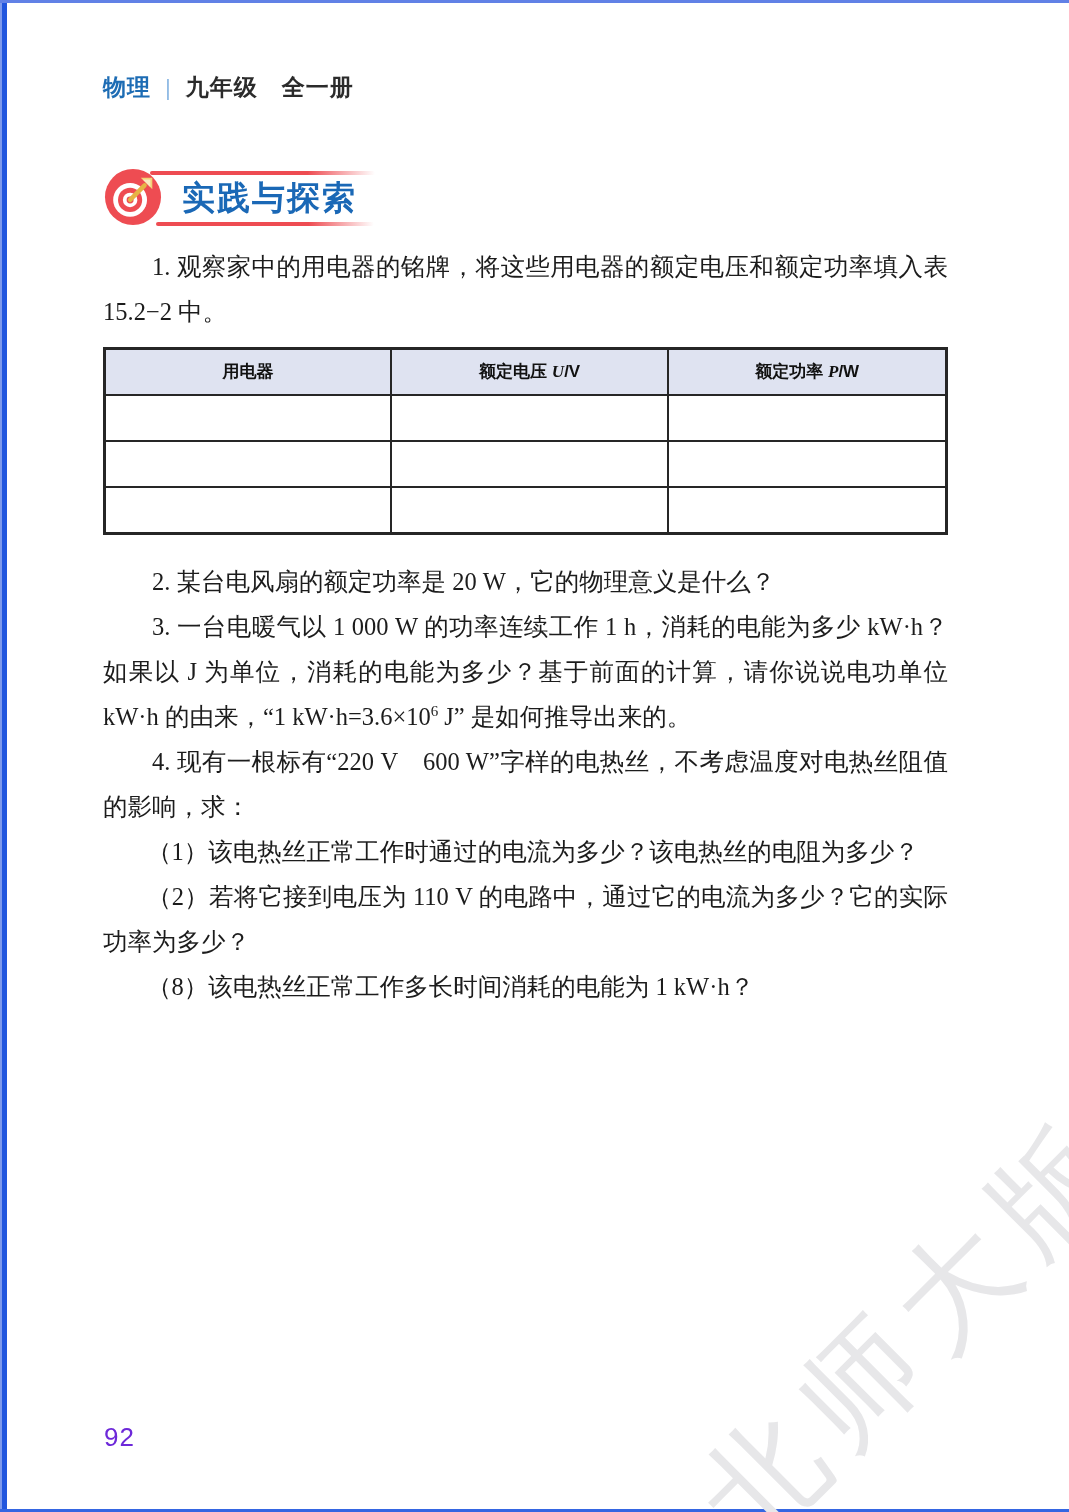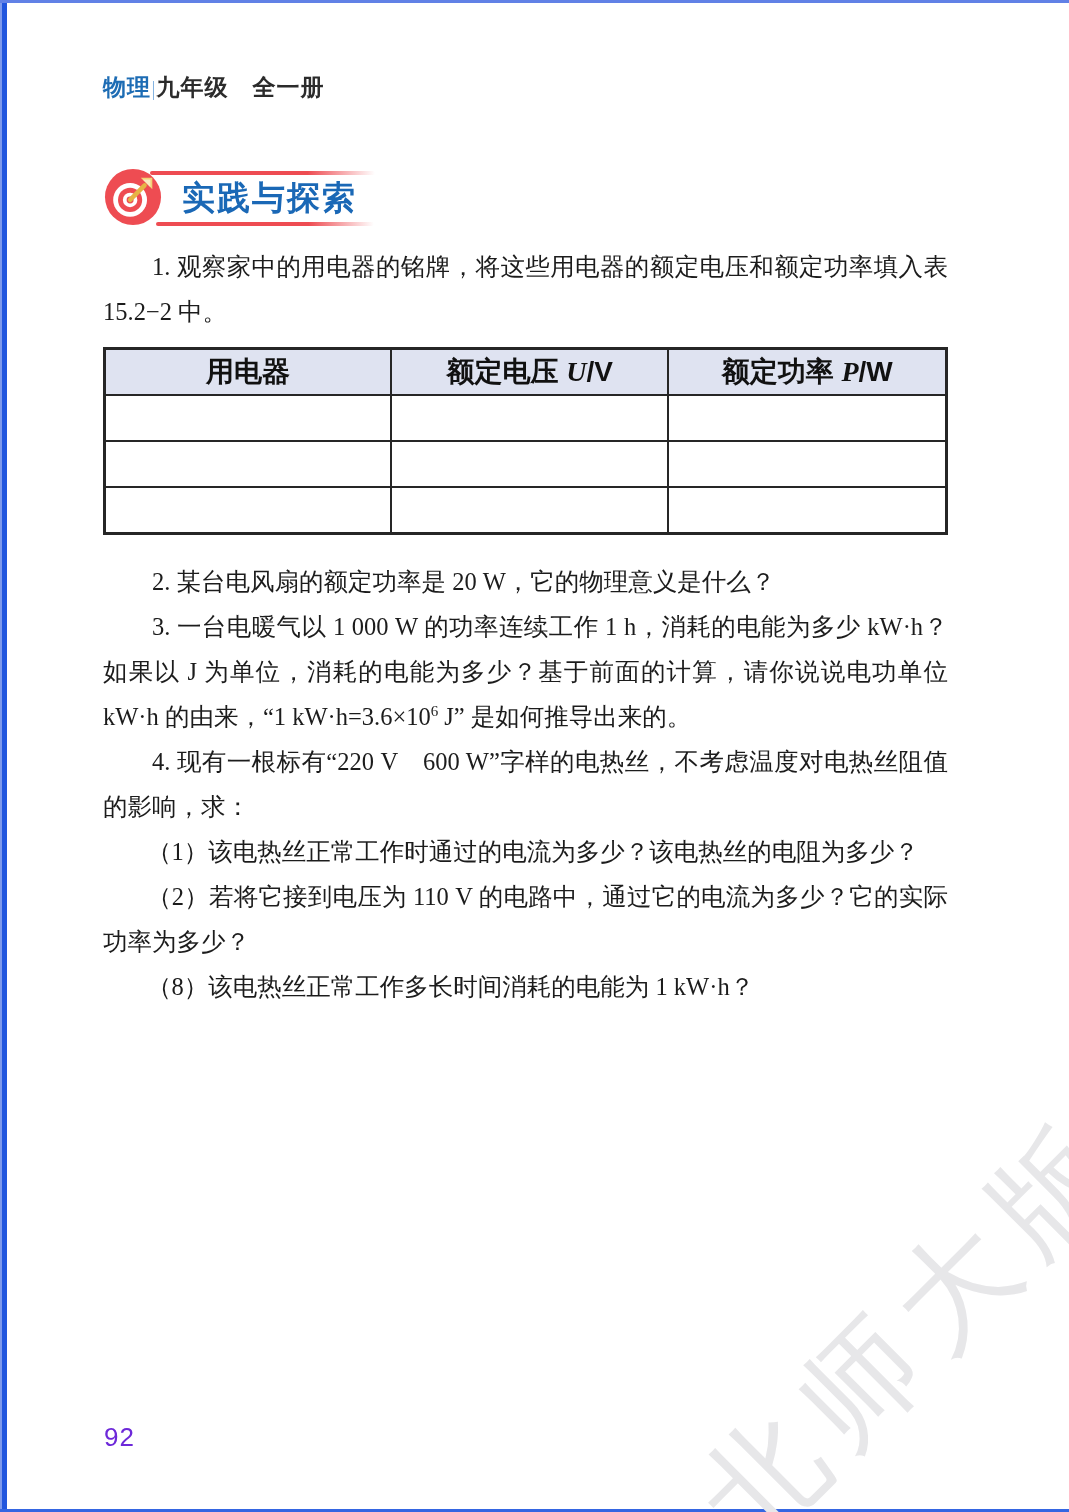--- a/index.html
+++ b/index.html
@@ -13,23 +13,23 @@
   }
   
   .edge-left{position:absolute;left:0;top:0;bottom:0;width:7px;
     background:linear-gradient(to right,#7e9aec 0,#7e9aec 2px,#2156de 2px,#2156de 7px);}
   .edge-top{position:absolute;left:0;top:0;right:0;height:3px;background:#6181e6;}
   .edge-bottom{position:absolute;left:0;bottom:0;right:0;height:3px;background:#3566e2;}
 
   
   .running-head{
     position:absolute;left:103px;top:72px;
-    font-family:Liberation Serif, serif;
+    font-family:Liberation Sans, sans-serif;
     font-size:23px;font-weight:bold;letter-spacing:1px;
-    display:flex;align-items:center;color:#2b2b2b;
+    display:flex;align-items:center;gap:14px;color:#2b2b2b;
   }
   .running-head .subject{color:#1d6cb4;}
   .running-head .sep{color:#4a8fd4;font-weight:normal;font-size:22px;transform:scaleX(.6);}
 
   
   .badge{position:absolute;left:104px;top:166px;height:62px;width:320px;}
   .badge-icon{position:absolute;left:0;top:2px;width:58px;height:58px;}
   .badge-label{
     position:absolute;left:78px;top:10px;
     font-family:Liberation Mono, monospace;
@@ -60,21 +60,21 @@
   table.apptable{
     margin-top:13px;width:845px;border-collapse:collapse;table-layout:fixed;
   }
   table.apptable th,table.apptable td{
     border:2px solid #262626;height:44px;padding:0;text-align:center;vertical-align:middle;
   }
   table.apptable{border:3px solid #262626;}
   table.apptable th{
     background:#dfe3f1;
     font-family:"Liberation Sans","DejaVu Sans",sans-serif;
-    font-size:28px;font-weight:bold;color:#111;line-height:26px;
+    font-size:17px;font-weight:bold;color:#111;line-height:26px;
   }
   table.apptable th .var{font-family:"Liberation Serif","DejaVu Serif",serif;font-style:italic;font-weight:bold;}
   .gap-after-table{height:24px;}
 
   
   .page-number{
     position:absolute;left:104px;top:1422px;
     font-family:"Liberation Sans","DejaVu Sans",sans-serif;
     font-size:26px;color:#6d28d9;letter-spacing:1px;
   }

